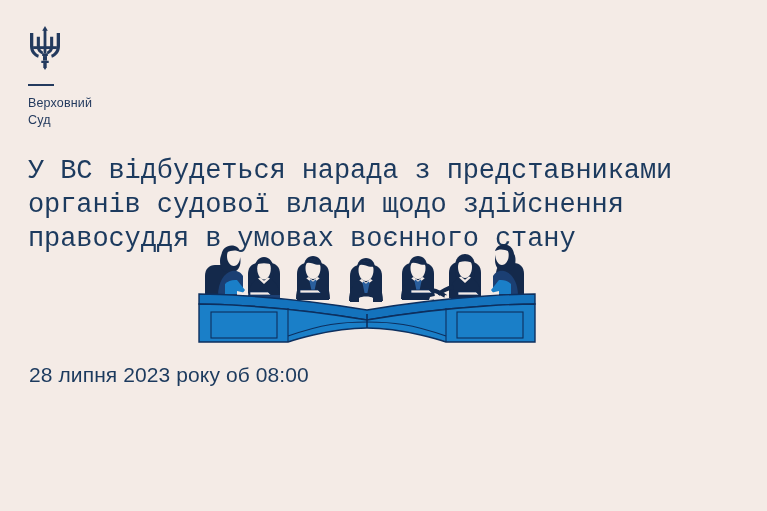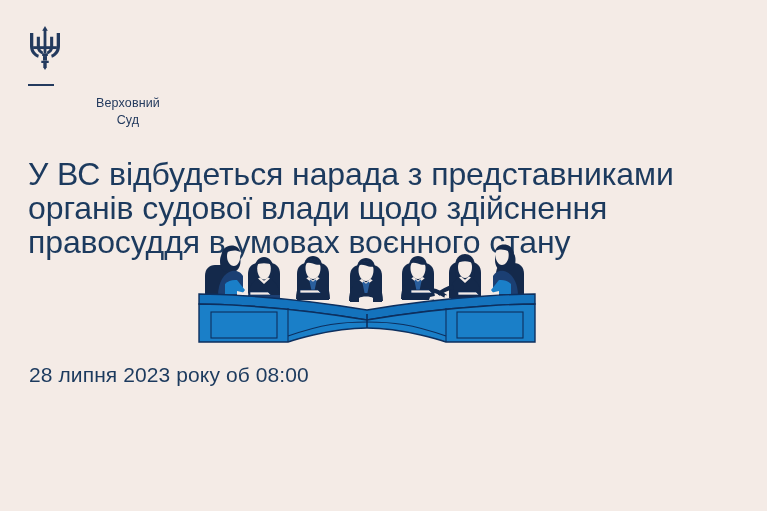--- a/index.html
+++ b/index.html
@@ -40,34 +40,34 @@
     height: 2px;
     background: #233a5e;
     margin: 14px 0 9px 0;
   }
   #brand-name {
     color: #233a5e;
     font-size: 12.5px;
     line-height: 16.5px;
     letter-spacing: 0.15px;
     white-space: pre-line;
-    text-align: center;
   }
 
   
   #headline {
     position: absolute;
     left: 28px;
     top: 136px;
     width: 716px;
     color: #1c3a5e;
-    font-size: 32px;
+    font-size: 27px;
     line-height: 34px;
     letter-spacing: -0.1px;
     font-weight: 400;
+    font-family: Liberation Mono, monospace;
   }
 
   
   #illustration {
     position: absolute;
     left: 193px;
     top: 228px;
     width: 348px;
     height: 122px;
   }

